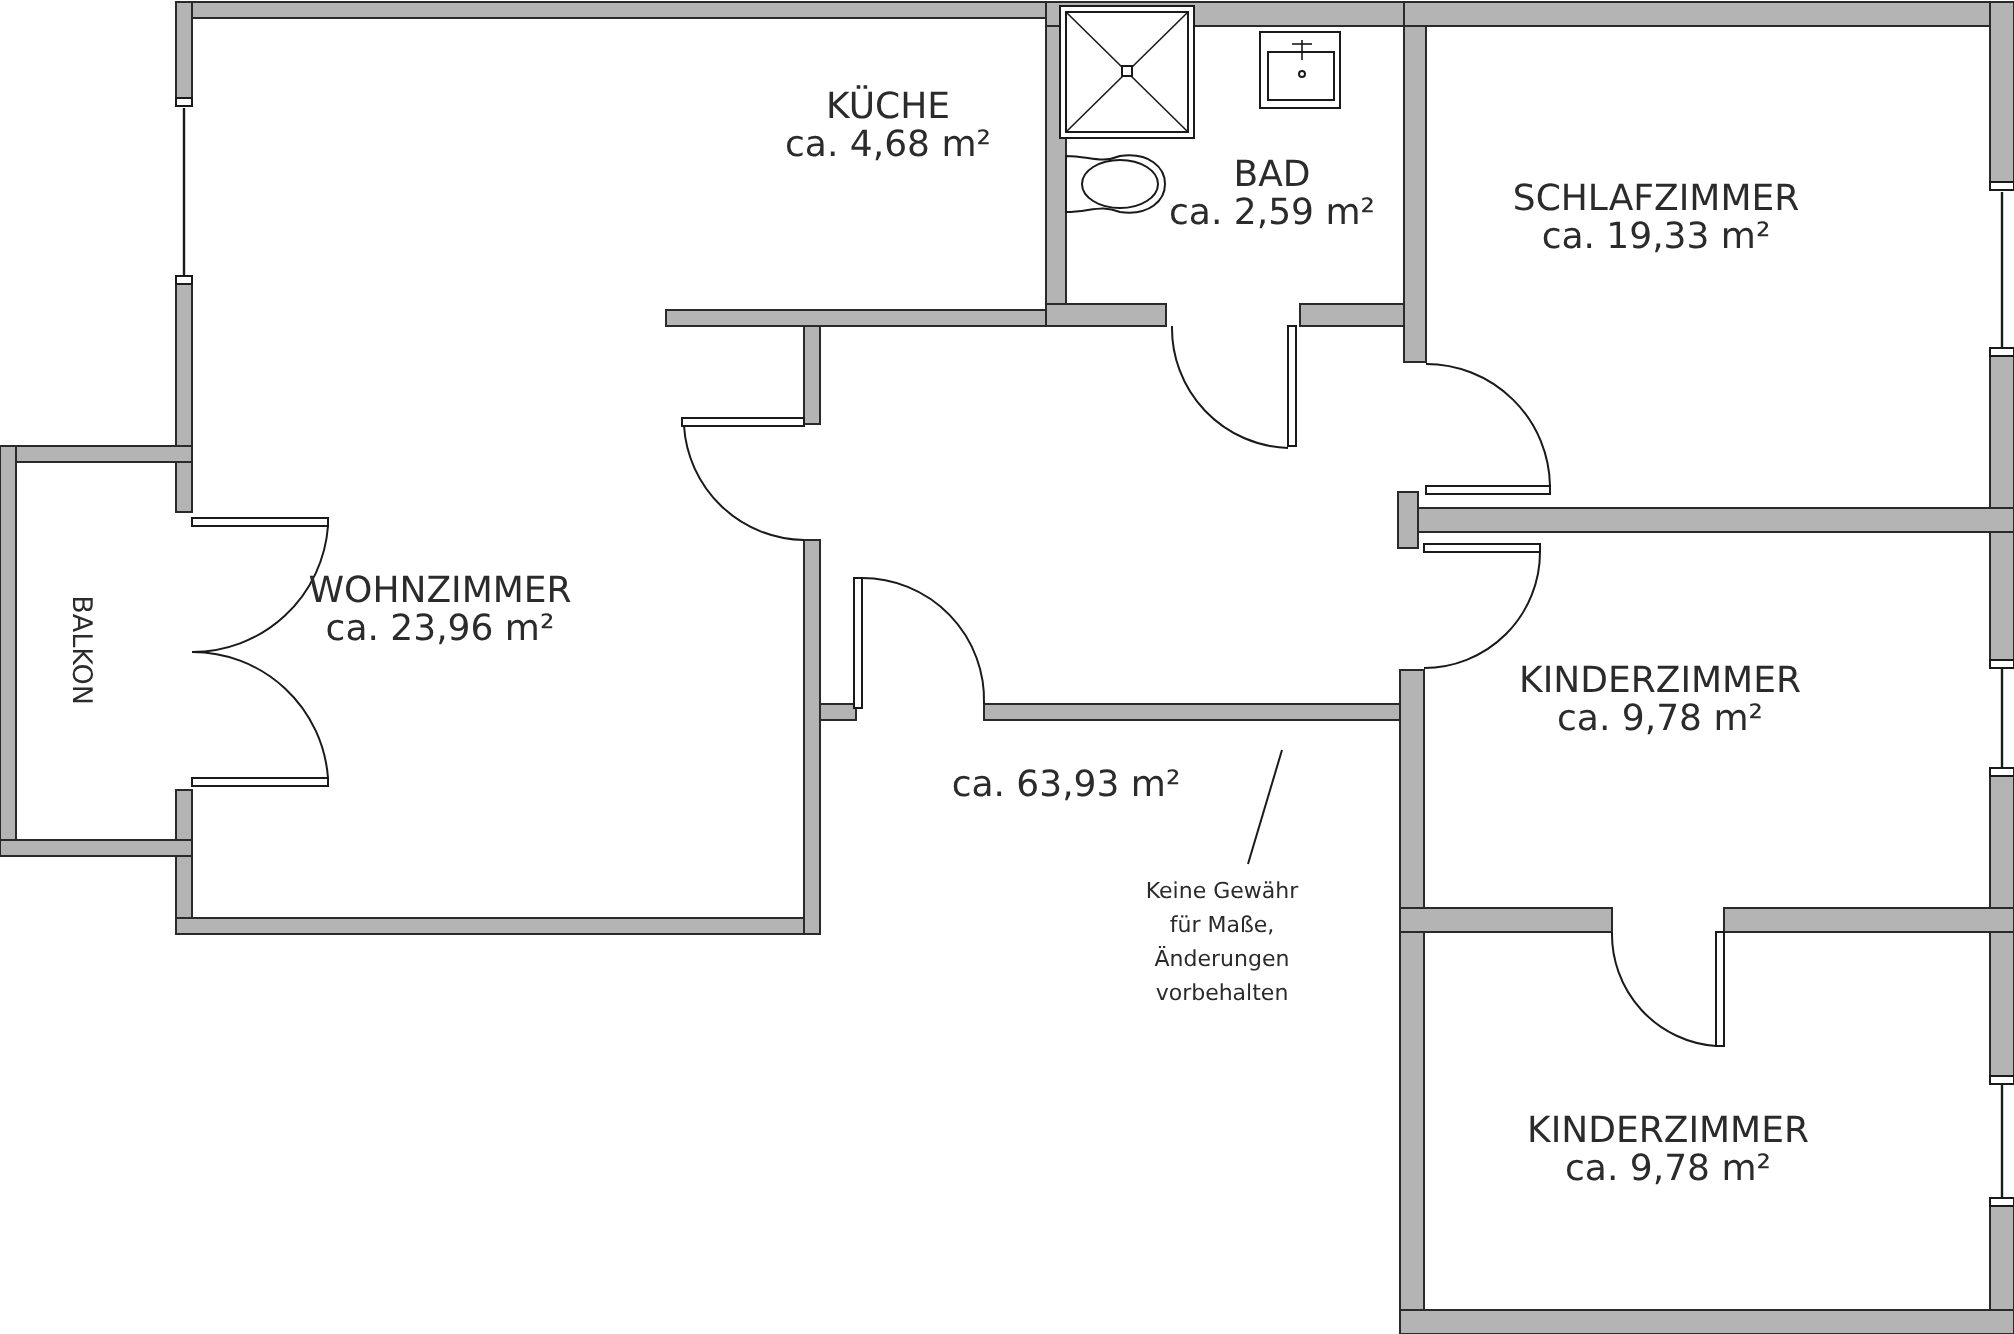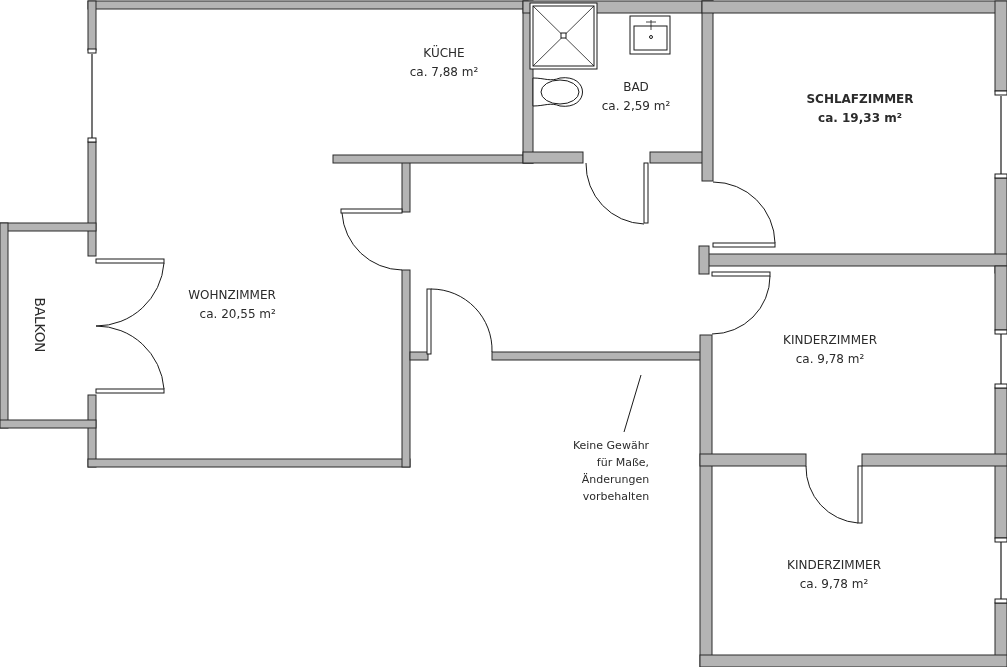--- a/index.html
+++ b/index.html
@@ -5,23 +5,23 @@
   html, body { margin: 0; padding: 0; background: #ffffff; }
   body { width: 1007px; height: 667px; position: relative; overflow: hidden; font-family: "DejaVu Sans", "Liberation Sans", sans-serif; }
   #plan { position: absolute; left: 0; top: 0; width: 1007px; height: 667px; }
   .wall { fill: #b4b4b4; stroke: #2a2a2a; stroke-width: 1; }
   .door-leaf { fill: #ffffff; stroke: #1a1a1a; stroke-width: 1; }
   .door-arc { fill: none; stroke: #1a1a1a; stroke-width: 1; }
   .win-line { stroke: #1a1a1a; stroke-width: 1.2; }
   .win-cap { fill: #ffffff; stroke: #1a1a1a; stroke-width: 1; }
   .fixture { fill: #ffffff; stroke: #1a1a1a; stroke-width: 1; }
   .thin { fill: none; stroke: #1a1a1a; stroke-width: 0.8; }
-  .label { position: absolute; text-align: center; color: #2b2b2b; font-size: 12px; line-height: 19px; white-space: nowrap; transform: translateX(-50%); }
+  .label { position: absolute; text-align: center; color: #2b2b2b; font-size: 18px; line-height: 19px; white-space: nowrap; transform: translateX(-50%); }
   .label span { display: block; }
-  .note { position: absolute; text-align: right; color: #2b2b2b; font-size: 11px; line-height: 17px; white-space: nowrap; transform: translateX(-50%); }
+  .note { position: absolute; text-align: center; color: #2b2b2b; font-size: 11px; line-height: 17px; white-space: nowrap; transform: translateX(-50%); }
   .note span { display: block; }
   .balkon { position: absolute; color: #2b2b2b; font-size: 13.5px; transform: rotate(90deg); transform-origin: center center; white-space: nowrap; }
 </style>
 </head>
 <body>
 
 <svg id="plan" viewBox="0 0 1007 667" xmlns="http://www.w3.org/2000/svg">
 
   <g>
 
@@ -150,43 +150,44 @@
       <line class="thin" x1="651" y1="20" x2="651" y2="30"></line>
       <circle class="fixture" cx="651" cy="37" r="1.5"></circle>
     </g>
   </g>
 
   <line x1="641" y1="375" x2="624" y2="432" stroke="#1a1a1a" stroke-width="1"></line>
 </svg>
 
 <div class="label" style="left:444px; top:44px;">
   <span>KÜCHE</span>
-  <span>ca. 7,88 m²</span>
+  <span>ca. 4,68 m²</span>
 </div>
 <div class="label" style="left:636px; top:78px;">
   <span>BAD</span>
   <span>ca. 2,59 m²</span>
 </div>
-<div class="label" style="left:860px; top:90px;font-weight:bold;">
+<div class="label" style="left:828px; top:90px;">
   <span>SCHLAFZIMMER</span>
   <span>ca. 19,33 m²</span>
 </div>
-<div class="label" style="left:232px; top:286px;text-align:right;">
+<div class="label" style="left:220px; top:286px;">
   <span>WOHNZIMMER</span>
-  <span>ca. 20,55 m²</span>
+  <span>ca. 23,96 m²</span>
 </div>
 <div class="label" style="left:830px; top:331px;">
   <span>KINDERZIMMER</span>
   <span>ca. 9,78 m²</span>
 </div>
 <div class="label" style="left:834px; top:556px;">
   <span>KINDERZIMMER</span>
   <span>ca. 9,78 m²</span>
 </div>
 <div class="label" style="left:533px; top:383px;">
+  <span>ca. 63,93 m²</span>
 </div>
 <div class="note" style="left:611px; top:437px;">
   <span>Keine Gewähr</span>
   <span>für Maße,</span>
   <span>Änderungen</span>
   <span>vorbehalten</span>
 </div>
 <div class="balkon" style="left:13px; top:317px;">BALKON</div>
 
 </body></html>

